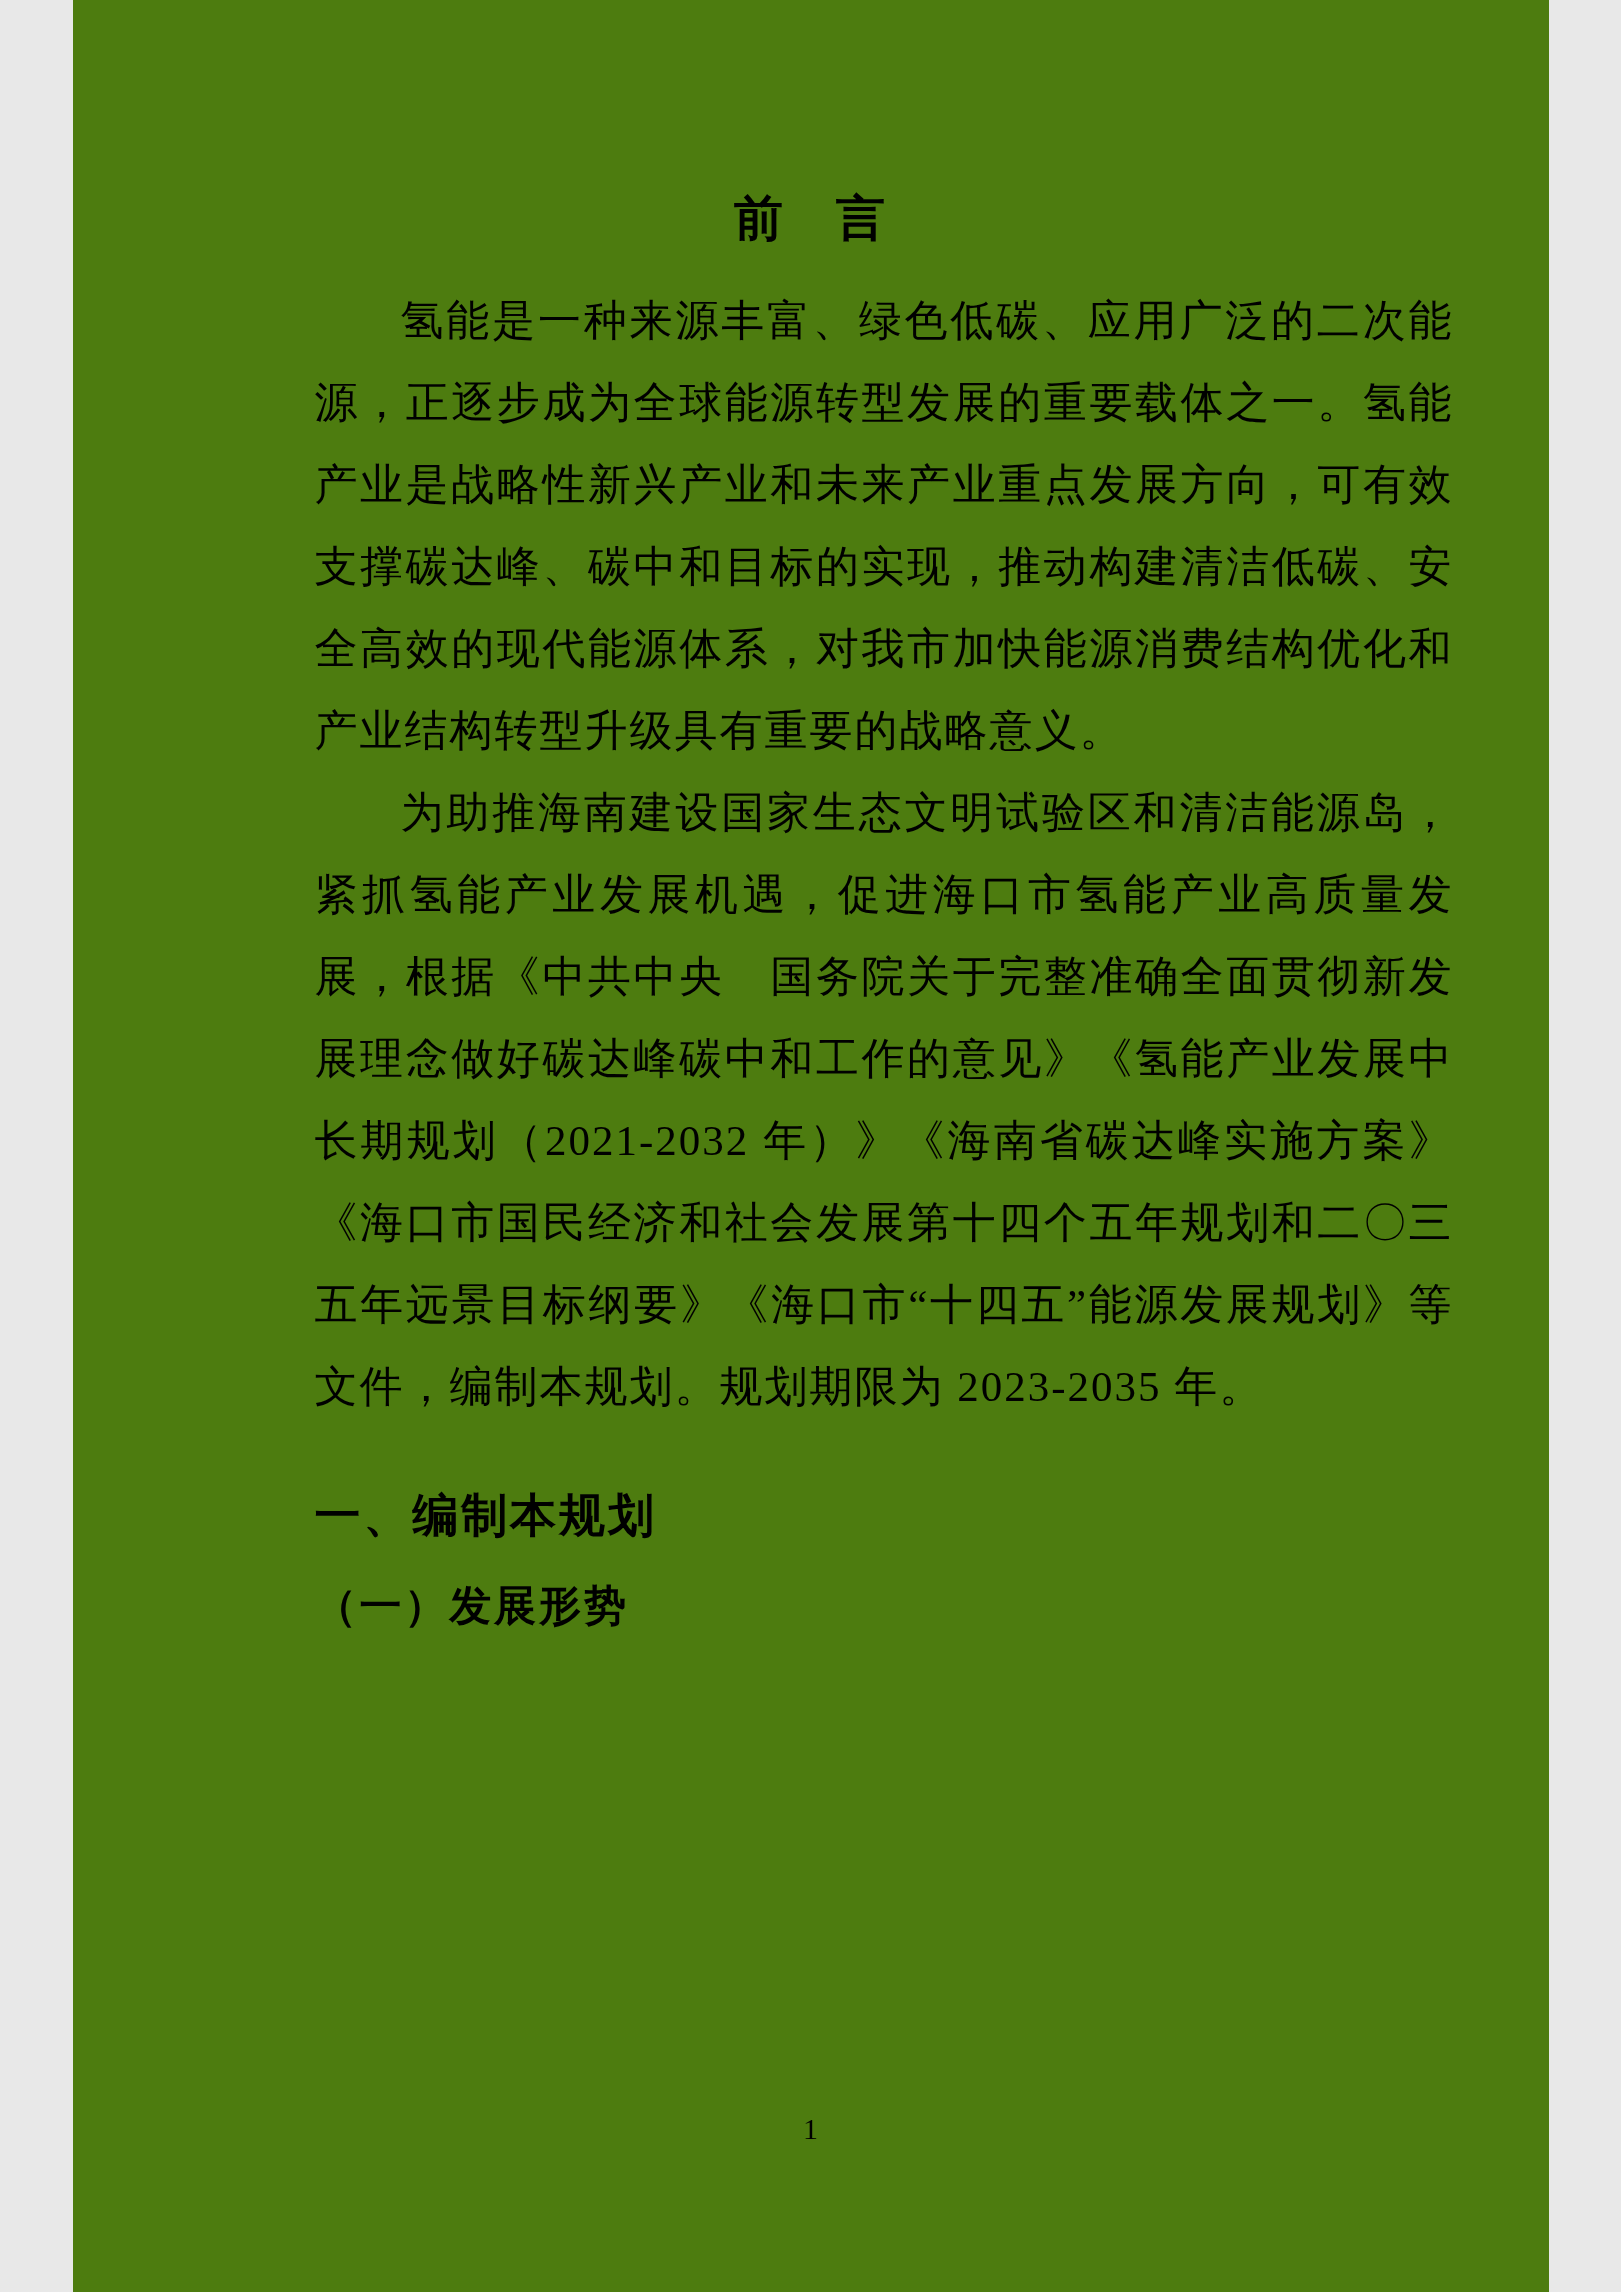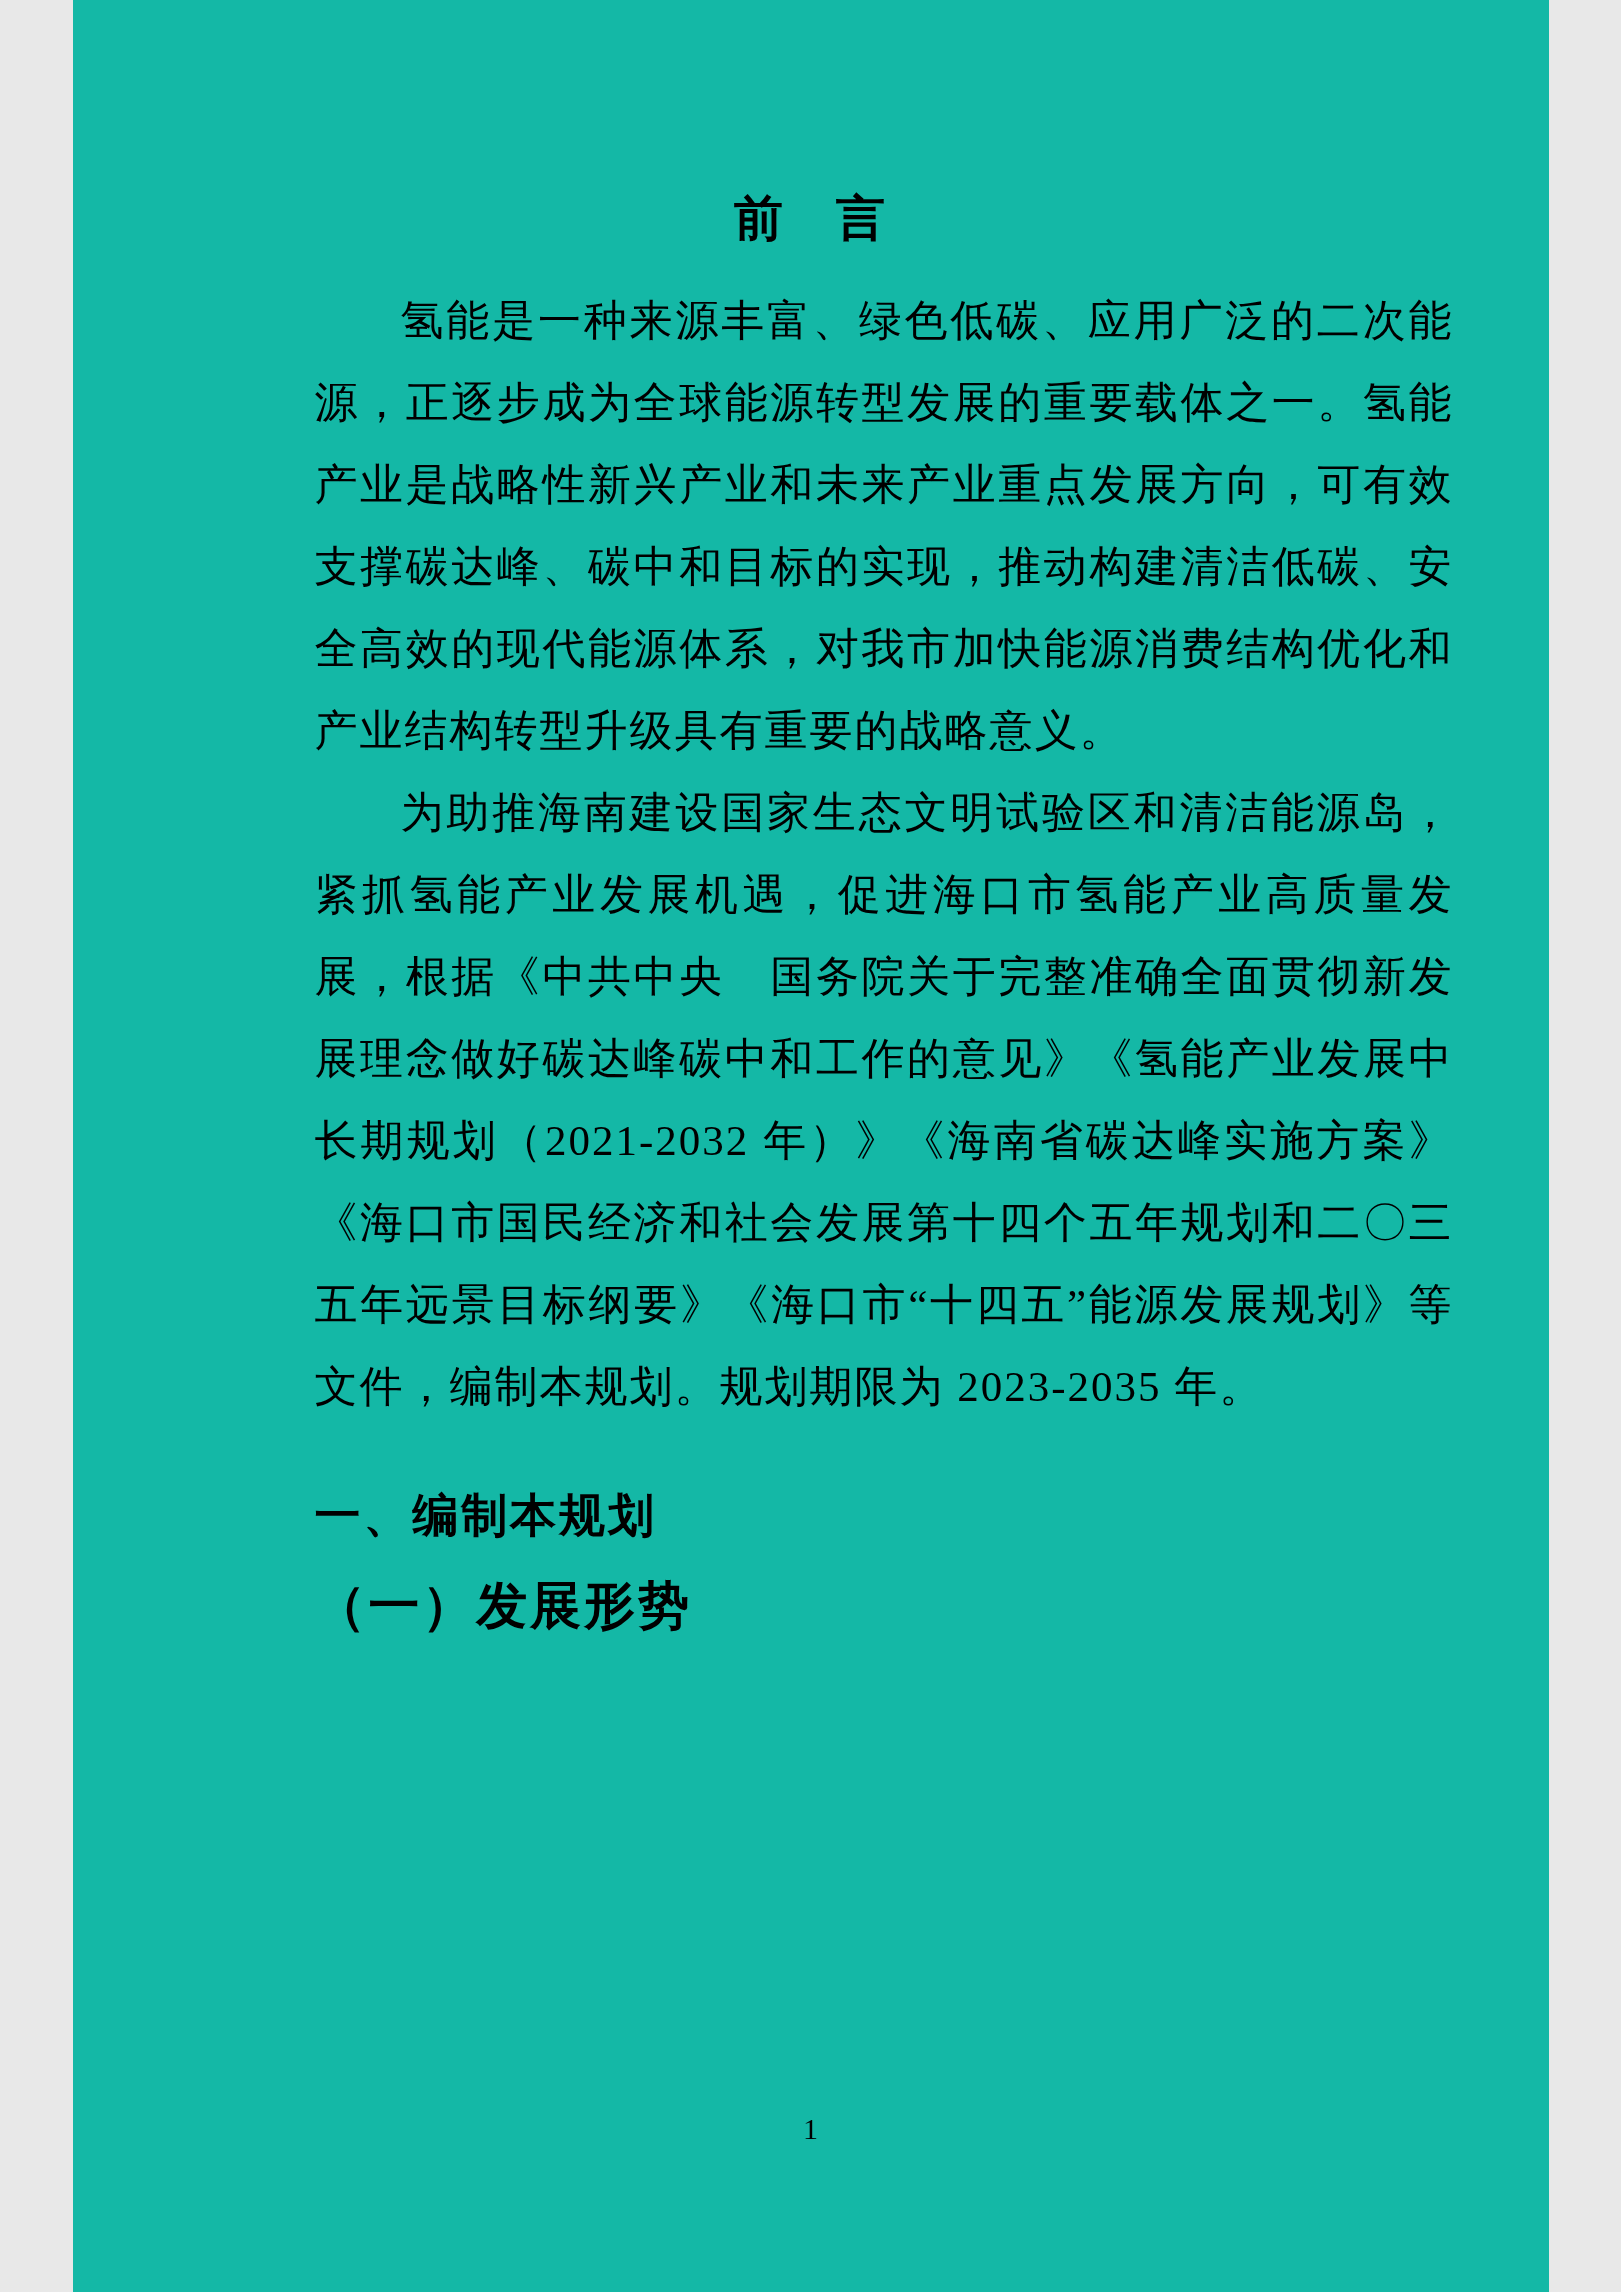--- a/index.html
+++ b/index.html
@@ -5,21 +5,21 @@
   html, body {
     margin: 0;
     padding: 0;
     background: #e8e8e8;
   }
   .page {
     position: relative;
     width: 1476px;
     height: 2293px;
     margin: 0 auto;
-    background: #14b8a6;
+    background: #4d7c0f;
     color: #000000;
     overflow: hidden;
   }
   .doc-title {
     position: absolute;
     top: 188px;
     left: 0;
     width: 100%;
     text-align: center;
     font-family: "Liberation Sans", "DejaVu Sans", sans-serif;
@@ -52,21 +52,21 @@
     font-family: "Liberation Sans", "DejaVu Sans", sans-serif;
     font-weight: bold;
     font-size: 46px;
     line-height: 82px;
     letter-spacing: 2.9px;
   }
   h3.subsection-heading {
     margin: 8.8px 0 18.6px 0;
     font-family: "Liberation Serif", "DejaVu Serif", serif;
     font-weight: bold;
-    font-size: 51px;
+    font-size: 42px;
     line-height: 82px;
     letter-spacing: 2.9px;
   }
   .page-number {
     position: absolute;
     top: 2109px;
     left: 0;
     width: 100%;
     text-align: center;
     font-family: "Liberation Serif", "DejaVu Serif", serif;

